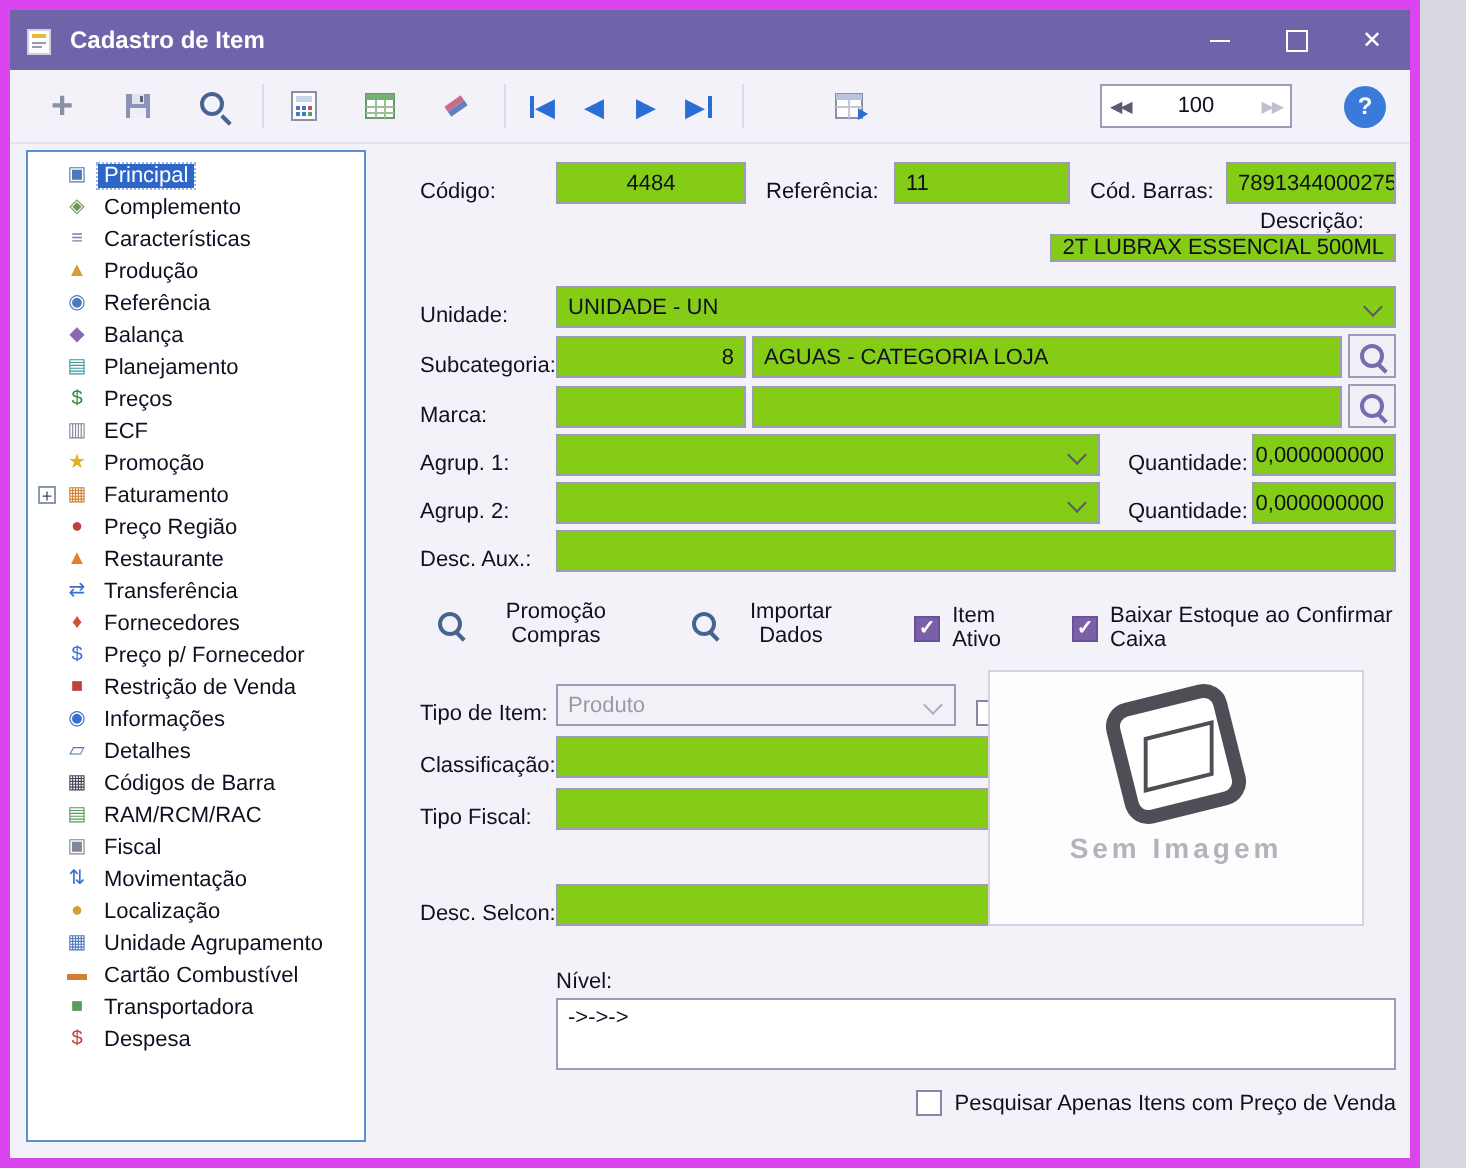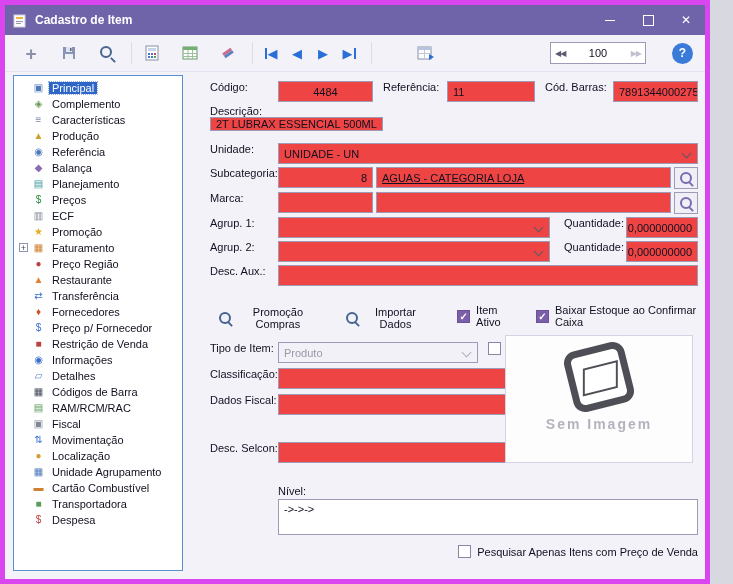--- a/index.html
+++ b/index.html
@@ -37,41 +37,41 @@
   
   .sidebar{position:absolute;left:8px;top:70px;width:170px;bottom:8px;background:#fff;border:1px solid #5a8fd0;box-sizing:border-box;padding:4px 0 0 3px;overflow:hidden;}
   .s-item{display:flex;align-items:center;height:16px;padding-left:15px;position:relative;white-space:nowrap;}
   .s-ico{width:13px;margin-right:4px;font-size:10px;line-height:1;text-align:center;flex:none;}
   .s-lbl{padding:0 3px;}
   .s-lbl.sel{background:#2e66c8;color:#fff;outline:1px dotted #9ab4e4;}
   .expander{position:absolute;left:2px;top:3px;width:9px;height:9px;border:1px solid #8a98b0;background:#fff;font-size:9px;line-height:8px;text-align:center;color:#404858;box-sizing:border-box;}
 
   
   .main{position:absolute;left:186px;top:68px;right:7px;bottom:4px;padding-left:19px;box-sizing:border-box;}
-  .frow{display:flex;align-items:flex-start;}
+  .frow{display:flex;align-items:flex-end;}
   .lab{width:68px;flex:none;}
-  .field,.drop{height:21px;background:#ef4444;border:1px solid #9c9bb8;box-sizing:border-box;display:flex;align-items:center;padding:0 5px;overflow:hidden;white-space:nowrap;}
+  .field,.drop{height:21px;background:#84cc16;border:1px solid #9c9bb8;box-sizing:border-box;display:flex;align-items:center;padding:0 5px;overflow:hidden;white-space:nowrap;}
   .drop{position:relative;padding-right:28px;}
   .chev{position:absolute;right:7px;top:6px;width:6px;height:6px;border-right:1.5px solid #5a5a6a;border-bottom:1.5px solid #5a5a6a;transform:rotate(45deg);}
   .drop.dis{background:#f2f1f7;color:#9a99a8;}
   .drop.dis .chev{border-color:#b0afc0;}
   .ctr{justify-content:center;}
   .ra{justify-content:flex-end;}
   .flex1{flex:1;}
   .lookup-btn{width:24px;height:22px;margin-left:3px;background:#f0eff6;border:1px solid #9c9bb8;box-sizing:border-box;display:flex;align-items:center;justify-content:center;flex:none;}
   .lookup-btn .mag::before{border-color:#7a6ab0;}
   .lookup-btn .mag::after{background:#7a6ab0;}
   .flatbtn{display:flex;align-items:center;gap:6px;background:transparent;border:none;font:inherit;padding:2px 3px;color:#101020;}
   .cbx{display:flex;align-items:center;gap:6px;}
   .box{width:13px;height:13px;border:1px solid #8886a6;background:#fff;flex:none;display:flex;align-items:center;justify-content:center;box-sizing:border-box;}
   .box.on{background:#7b5fa8;border-color:#6b519a;color:#fff;font-size:10px;font-weight:bold;}
   .niv-lab{margin-left:68px;margin-bottom:2px;}
   .niv-box{margin-left:68px;height:36px;background:#fff;border:1px solid #9c9bb8;box-sizing:border-box;padding:3px 5px;align-items:flex-start;display:flex;}
   
-  .imgbox{position:absolute;right:5px;top:262px;width:188px;height:128px;background:#fdfdfe;border:1px solid #d6d4e4;box-sizing:border-box;}
+  .imgbox{position:absolute;right:16px;top:262px;width:188px;height:128px;background:#fdfdfe;border:1px solid #d6d4e4;box-sizing:border-box;}
   .stamp{width:62px;height:62px;margin:10px auto 0;position:relative;transform:rotate(-14deg);}
   .stamp-outer{position:absolute;left:0;top:0;right:0;bottom:0;border:7px solid #4e4e56;border-radius:12px;background:#fff;}
   .stamp-inner{position:absolute;left:14px;top:19px;width:32px;height:23px;background:#fff;border:2px solid #4e4e56;transform:skewX(-14deg);}
   .noimg-text{color:#b4b3bd;font-size:14px;font-weight:bold;letter-spacing:2px;text-align:center;margin-top:8px;}
 
   
   .tbtn svg{display:block;}
 </style>
 </head>
 <body>
@@ -315,21 +315,21 @@
       <span class="lab">Unidade:</span>
       <div class="drop flex1">
           <span>UNIDADE - UN</span>
           <span class="chev"></span>
         </div>
     </div>
 
     <div class="frow" style="margin-top:3px;">
       <span class="lab">Subcategoria:</span>
       <div class="field ra" style="width:95px;">8</div>
-      <div class="field flex1" style="margin-left:3px;text-decoration:underline;">AGUAS - CATEGORIA LOJA</div>
+      <div class="field flex1" style="margin-left:3px;">AGUAS - CATEGORIA LOJA</div>
       <div class="lookup-btn">
           <span class="mag"></span>
         </div>
     </div>
 
     <div class="frow" style="margin-top:3px;">
       <span class="lab">Marca:</span>
       <div class="field ra" style="width:95px;"></div>
       <div class="field flex1" style="margin-left:3px;"></div>
       <div class="lookup-btn">
@@ -395,21 +395,21 @@
 
     <div class="frow" style="margin-top:5px;">
       <span class="lab">Classificação:</span>
       <div class="drop" style="width:262px;">
           <span></span>
           <span class="chev"></span>
         </div>
     </div>
 
     <div class="frow" style="margin-top:5px;">
-      <span class="lab">Dados Fiscal:</span>
+      <span class="lab">Tipo Fiscal:</span>
       <div class="drop" style="width:262px;">
           <span></span>
           <span class="chev"></span>
         </div>
     </div>
 
     <div class="frow" style="margin-top:27px;">
       <span class="lab">Desc. Selcon:</span>
       <div class="field" style="width:262px;"></div>
     </div>

